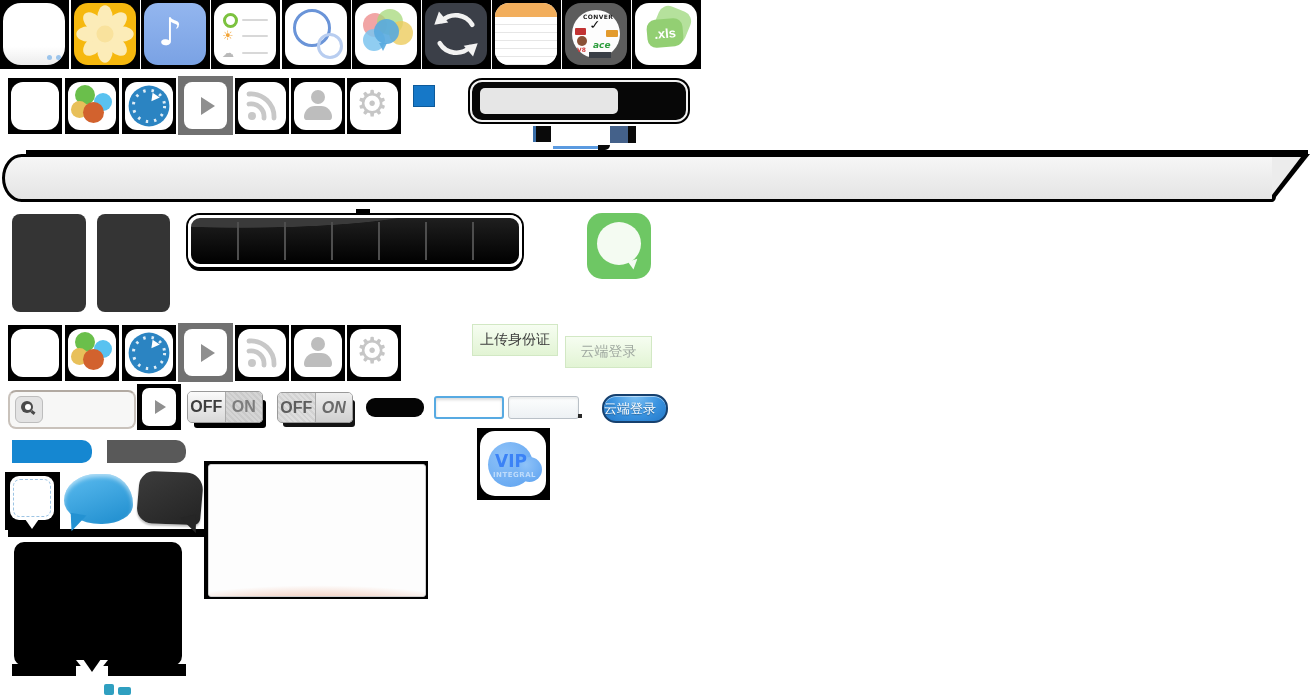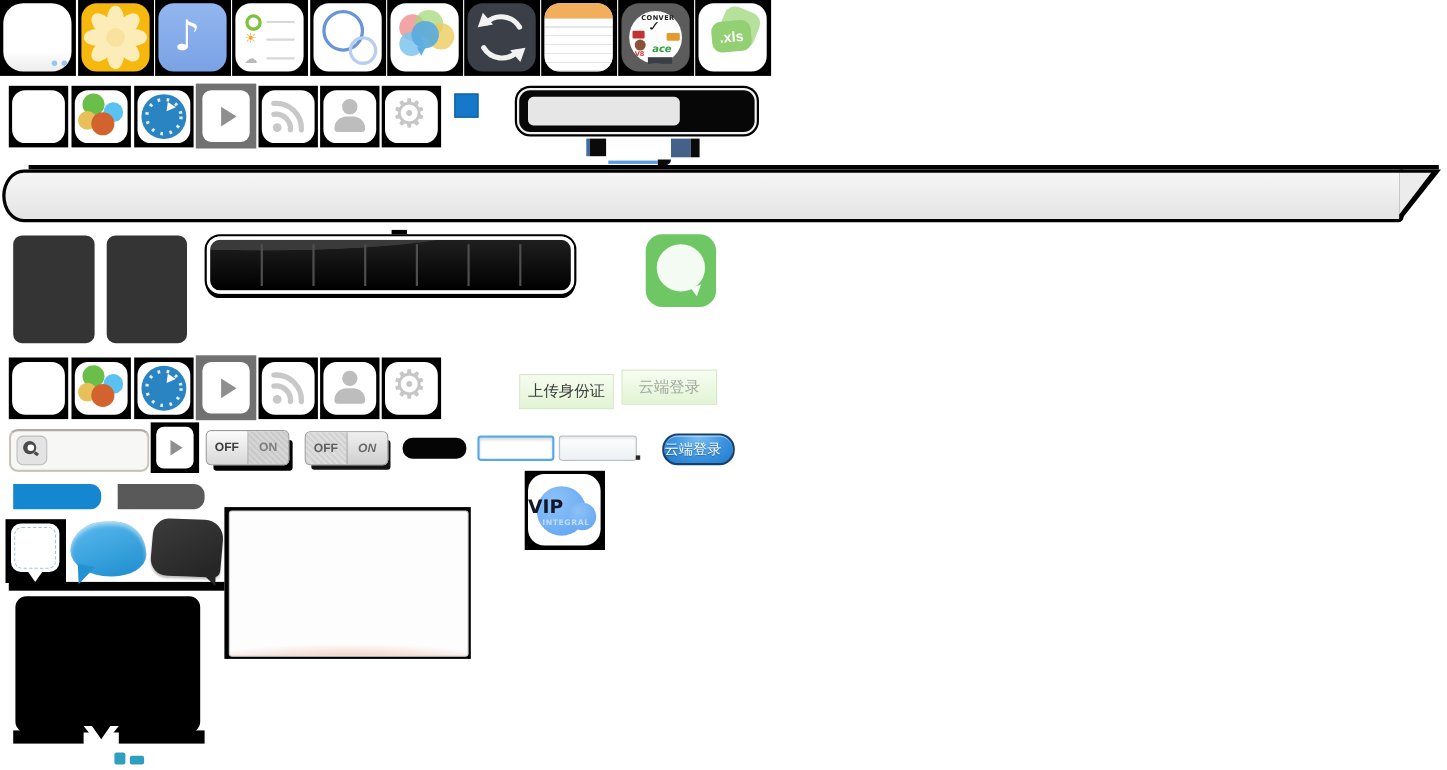--- a/index.html
+++ b/index.html
@@ -9,21 +9,21 @@
   .slot{position:absolute;background:#000;}
   .squircle{position:absolute;background:#fff;border-radius:14px;overflow:hidden;}
   .sq-sm{position:absolute;background:#fff;border-radius:12px;overflow:hidden;}
   .glyph{position:absolute;font-family:"DejaVu Sans",sans-serif;line-height:1;}
   .line{position:absolute;background:#d8d8d8;height:2px;border-radius:1px;}
   .circle{position:absolute;border-radius:50%;}
   .tri-right{width:0;height:0;border-top:9px solid transparent;border-bottom:9px solid transparent;border-left:14px solid #8f8f8f;}
   .toggle{position:absolute;border:1px solid #9a9a9a;border-radius:5px;
           background:linear-gradient(#f2f2f2,#c9c9c9);display:flex;overflow:hidden;}
   .toggle span{flex:1;display:flex;align-items:center;justify-content:center;
-               font-size:11px;font-weight:bold;color:#5a5a5a;}
+               font-size:16px;font-weight:bold;color:#5a5a5a;}
   .input{position:absolute;background:#fff;border-radius:3px;}
   .frag{position:absolute;}
   .kbline{position:absolute;top:4px;bottom:4px;width:2px;background:#4e4e4e;}
 </style>
 </head>
 <body>
 
 <div id="canvas">
 
   <div class="slot" style="left:0px;top:0px;width:69px;height:69px;">
@@ -257,21 +257,21 @@
       <div class="circle" style="left:17px;top:8px;width:14px;height:14px;background:#bdbdbd;"></div>
       <div class="abs" style="left:10px;top:24px;width:28px;height:14px;background:#bdbdbd;border-radius:14px 14px 4px 4px;"></div>
     </div>
   </div>
   <div class="slot" style="left:347px;top:325px;width:54px;height:56px;">
     <div class="sq-sm" style="left:3px;top:4px;width:48px;height:48px;">
       <span class="glyph" style="left:6px;top:4px;font-size:36px;color:#c6c6c6;">⚙</span>
     </div>
   </div>
 
-  <div class="abs" style="left:472px;top:340px;width:84px;height:30px;background:linear-gradient(#f6fdf1,#e2f4d4);border:1px solid #d2e8c4;display:flex;align-items:center;justify-content:center;">
+  <div class="abs" style="left:472px;top:324px;width:84px;height:30px;background:linear-gradient(#f6fdf1,#e2f4d4);border:1px solid #d2e8c4;display:flex;align-items:center;justify-content:center;">
     <span style="font-size:14px;color:#3c3c3c;">上传身份证</span>
   </div>
   <div class="abs" style="left:565px;top:336px;width:85px;height:30px;background:linear-gradient(#f6fdf1,#e2f4d4);border:1px solid #d2e8c4;display:flex;align-items:center;justify-content:center;">
     <span style="font-size:14px;color:#9fa8a0;">云端登录</span>
   </div>
 
   <div class="abs" style="left:8px;top:390px;width:124px;height:35px;background:#f7f7f6;border:2px solid #c9c2bb;border-top-color:#b2aaa2;border-radius:8px;">
     <div class="abs" style="left:5px;top:4px;width:26px;height:25px;background:#e3e3e3;border:1px solid #bdbdbd;border-radius:6px;">
       <div class="circle" style="left:5px;top:4px;width:12px;height:12px;background:#4a4a4a;"></div>
       <div class="circle" style="left:9px;top:7px;width:6px;height:6px;background:#fff;"></div>
@@ -306,21 +306,21 @@
     <span style="font-size:13px;color:#fff;text-shadow:0 1px 1px rgba(0,0,0,.35);">云端登录</span>
   </div>
 
   <div class="abs" style="left:12px;top:440px;width:80px;height:23px;background:#1587d1;border-radius:0 10px 10px 0;"></div>
   <div class="abs" style="left:107px;top:440px;width:79px;height:23px;background:#595959;border-radius:0 10px 10px 0;"></div>
 
   <div class="slot" style="left:477px;top:428px;width:73px;height:72px;">
     <div class="squircle" style="left:3px;top:3px;width:66px;height:65px;border-radius:15px;">
       <div class="circle" style="left:8px;top:11px;width:45px;height:45px;background:radial-gradient(circle at 35% 30%,#8ec2f8,#5da2f0);"></div>
       <div class="circle" style="left:37px;top:26px;width:25px;height:25px;background:radial-gradient(circle at 35% 30%,#8ec2f8,#5da2f0);"></div>
-      <span class="glyph" style="left:0;top:22px;font-size:17px;font-weight:bold;color:#0f172a;">VIP</span>
+      <span class="glyph" style="left:15px;top:22px;font-size:17px;font-weight:bold;color:#3b82f6;">VIP</span>
       <span class="glyph" style="left:13px;top:41px;font-size:7px;font-weight:bold;color:#bfdcfb;letter-spacing:.5px;">INTEGRAL</span>
     </div>
   </div>
 
   <div class="slot" style="left:5px;top:472px;width:55px;height:58px;">
     <div class="abs" style="left:5px;top:4px;width:44px;height:44px;background:#fff;border-radius:9px;">
       <div class="abs" style="left:3px;top:3px;right:3px;bottom:3px;border:1px dashed #9cc4e4;border-radius:7px;"></div>
     </div>
     <div class="frag" style="left:20px;top:47px;width:0;height:0;border-left:7px solid transparent;border-right:7px solid transparent;border-top:10px solid #fff;"></div>
   </div>

